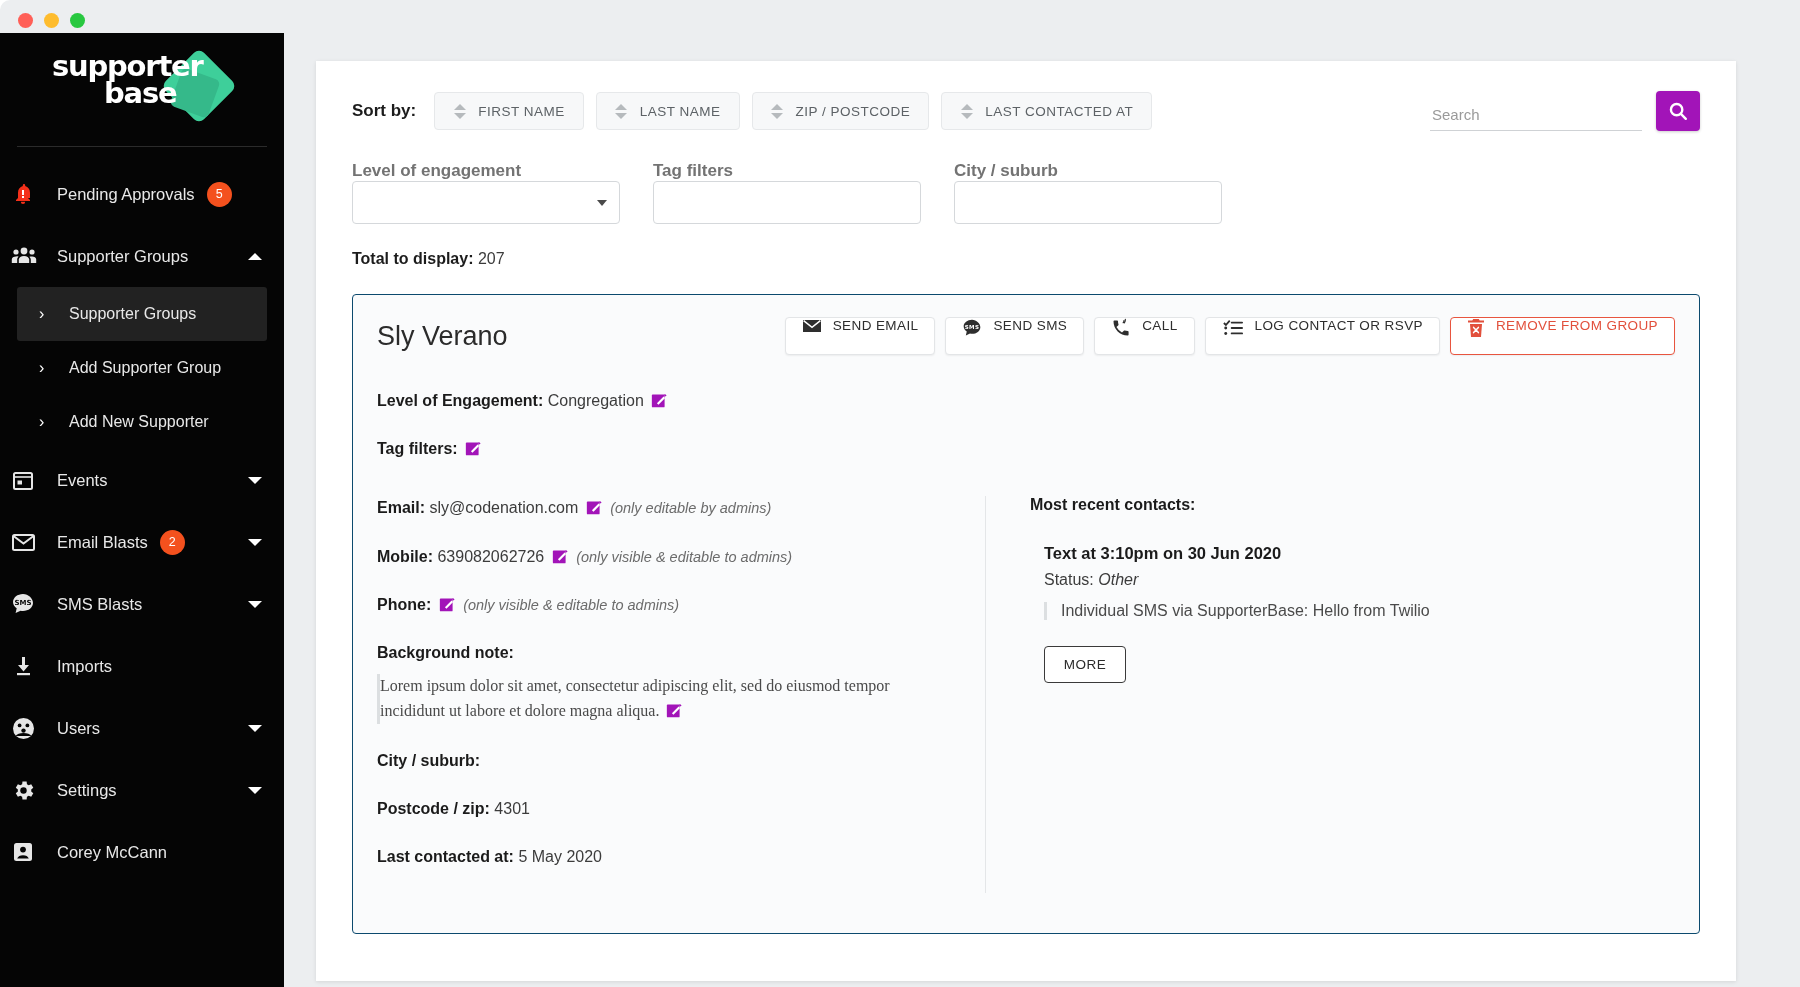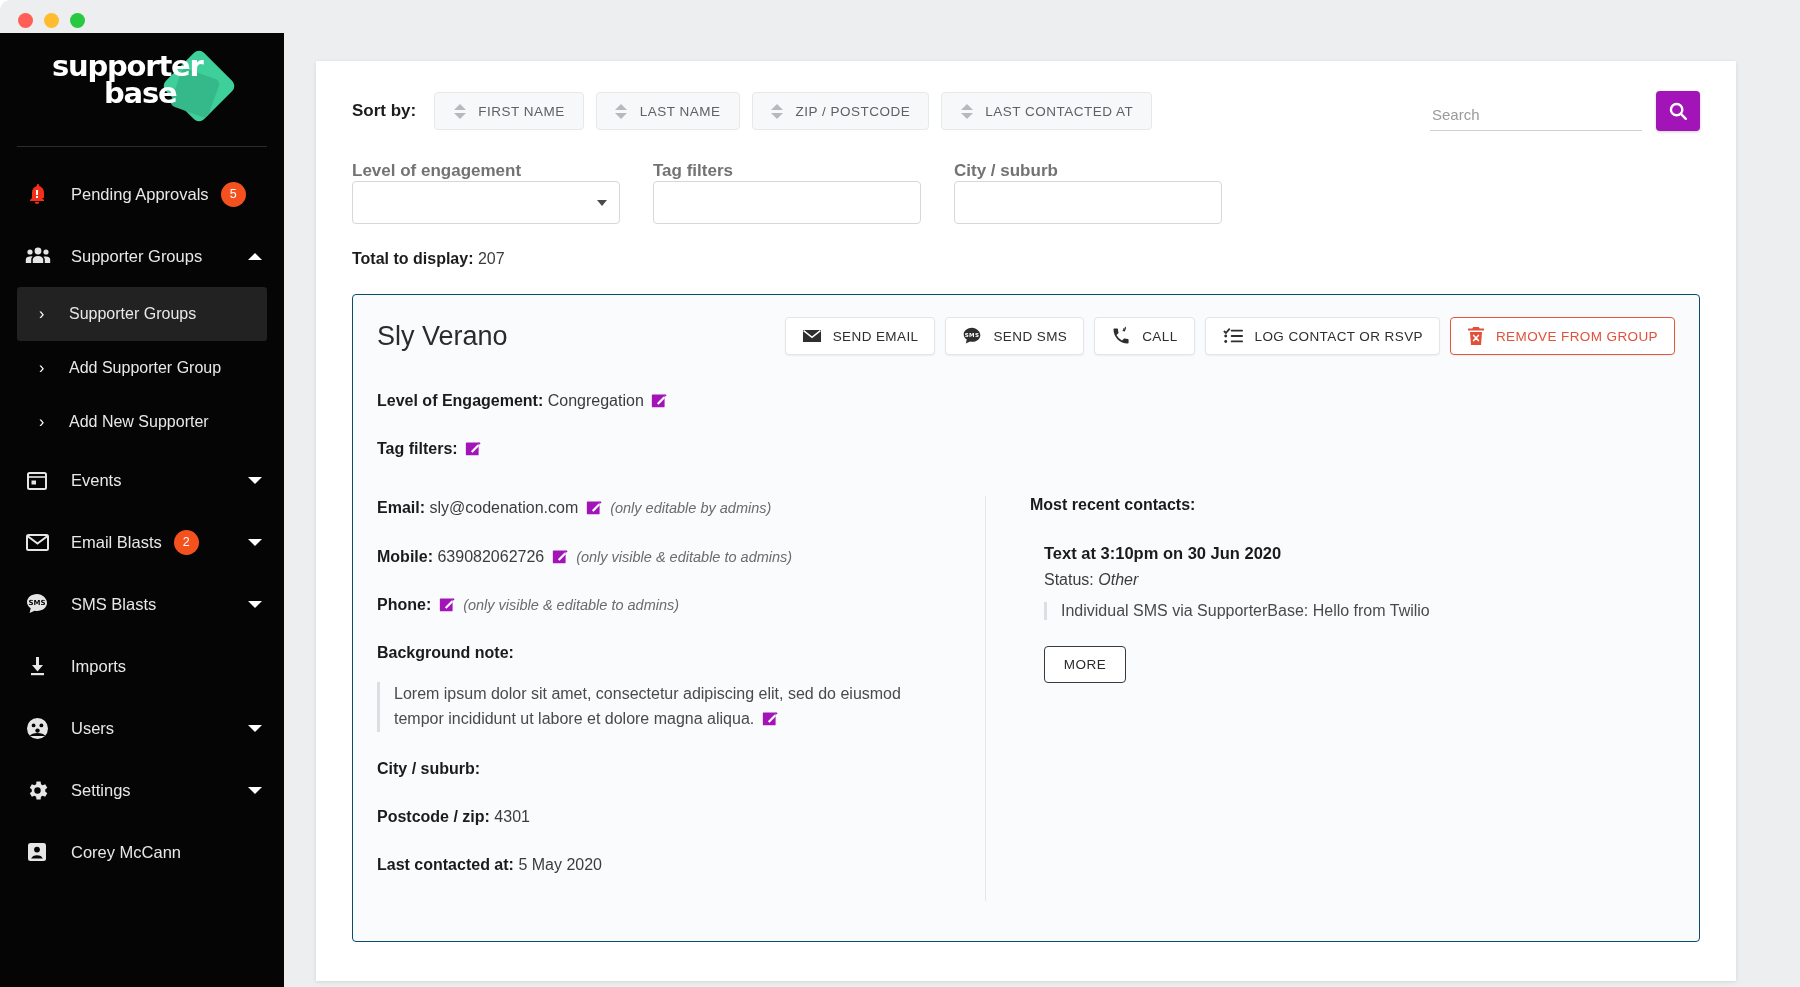--- a/index.html
+++ b/index.html
@@ -75,21 +75,21 @@
   .logo-text .l2 { display: block; padding-left: 52px; }
   .logo-sep {
     height: 1px; background: #2b2b2b;
     margin: 8px 17px 0 17px;
   }
 
   .nav { padding-top: 16px; }
   .nav-item {
     display: flex; align-items: center;
     height: 62px;
-    padding: 0 22px 0 25px;
+    padding: 0 22px 0 11px;
     color: #e8e8e8;
     font-size: 16.5px;
     cursor: pointer;
     position: relative;
   }
   .nav-item .ico {
     width: 34px; min-width: 34px; height: 26px;
     display: flex; align-items: center; justify-content: flex-start;
     margin-right: 12px;
   }
@@ -247,21 +247,21 @@
     background: #fafbfc;
     padding: 22px 24px 40px 24px;
   }
   .card-head { display: flex; align-items: center; }
   .person-name {
     font-size: 27px; color: #2b2b2b; font-weight: normal;
   }
   .actions { margin-left: auto; display: flex; gap: 10px; }
   .act-btn {
     height: 38px;
-    display: flex; align-items: center; gap: 11px;
+    display: flex; align-items: flex-start; gap: 11px;
     background: #ffffff;
     border: 1px solid #e3e5e7;
     border-radius: 4px;
     padding: 0 16px;
     font-size: 13.5px;
     letter-spacing: .4px;
     color: #2e2e2e;
     cursor: pointer;
     white-space: nowrap;
     box-shadow: 0 1px 2px rgba(0,0,0,.06);
@@ -275,26 +275,26 @@
   .col-left  { width: 580px; padding-right: 20px; }
   .col-right { width: 560px; padding-left: 44px; border-left: 1px solid #e4e6e8; }
 
   .fld { margin-bottom: 25px; font-size: 16px; color: #3c3c3c; line-height: 1.45; }
   .fld b { color: #1b1b1b; }
   .muted-note { color: #6b6b6b; font-style: italic; font-size: 14.5px; }
   .edit-ico { display: inline-block; vertical-align: -3px; margin: 0 3px; cursor: pointer; }
 
   .note-block {
     border-left: 3px solid #dcdfe1;
-    padding-left: 14px;
     color: #4a4a4a;
     font-size: 16px;
     line-height: 1.55;
-    margin-top: 18px;
+    margin-top: 10px;
     max-width: 560px;
+    font-family: Liberation Serif, serif;
   }
   .sub-head { font-size: 16px; font-weight: bold; color: #1b1b1b; }
 
   .contact-title { font-size: 16px; font-weight: bold; color: #1b1b1b; margin-bottom: 30px; }
   .contact-block { padding-left: 14px; }
   .contact-when { font-size: 16.5px; font-weight: bold; color: #1b1b1b; }
   .contact-status { font-size: 16px; color: #3c3c3c; margin-top: 8px; }
   .contact-status i { font-style: italic; }
   .contact-msg {
     border-left: 3px solid #dcdfe1;

